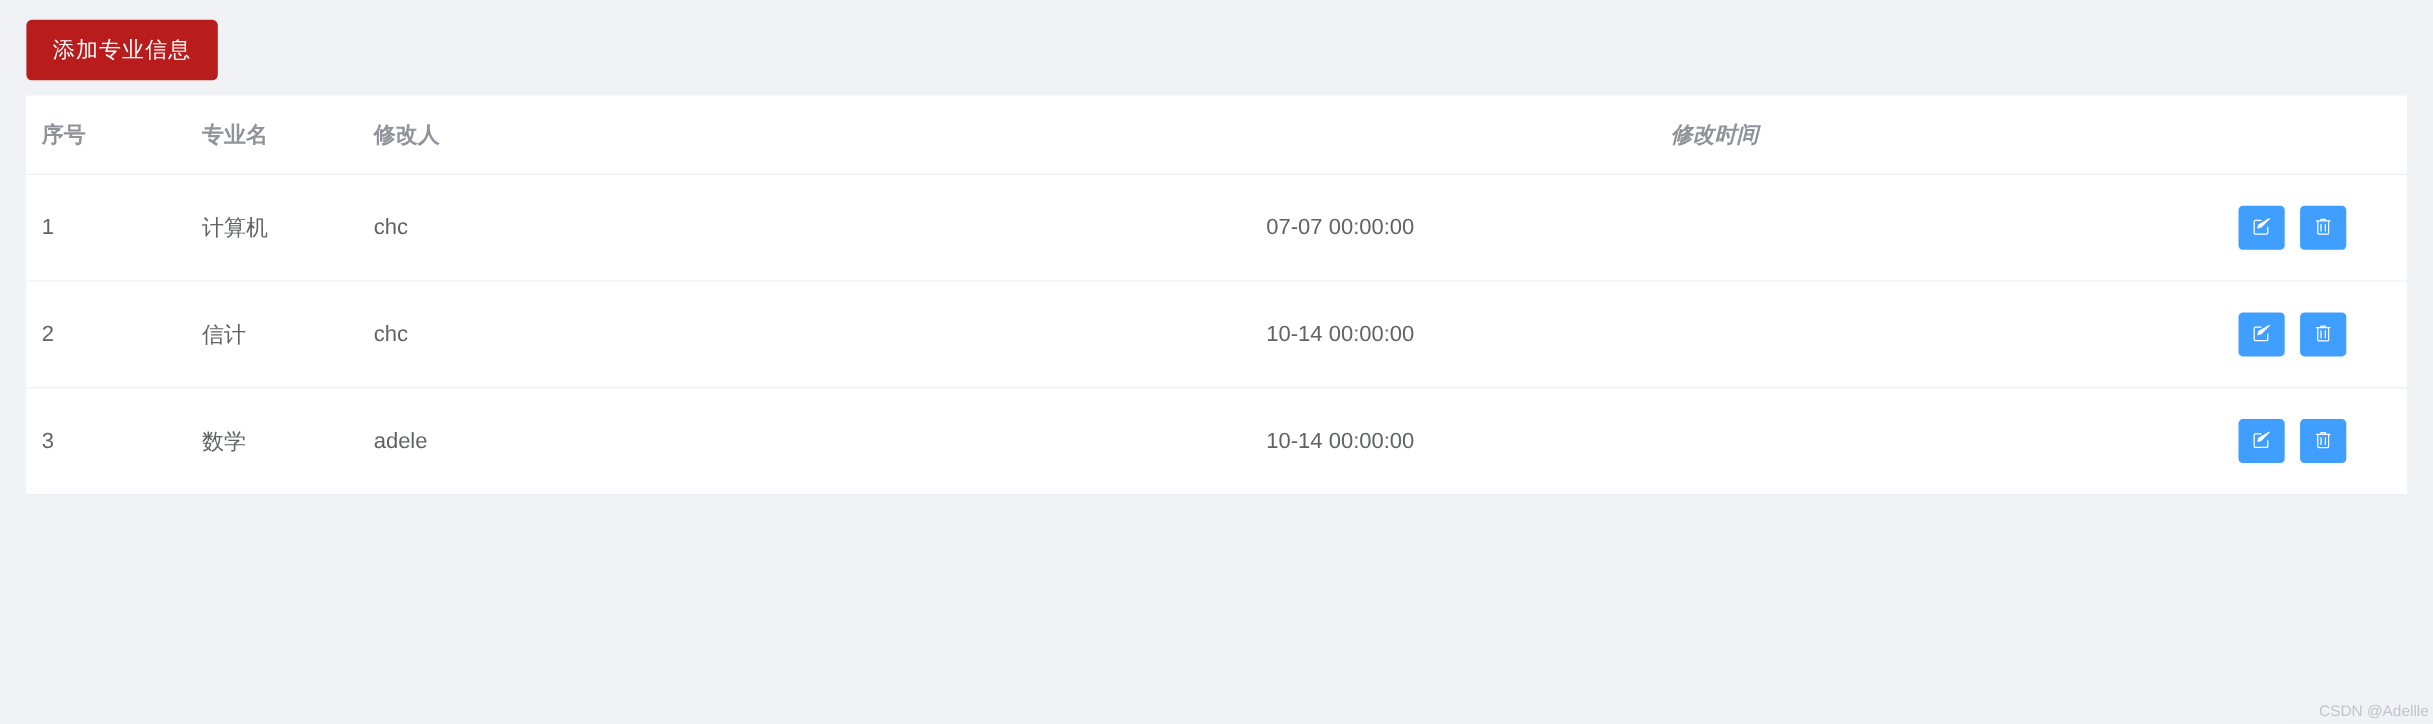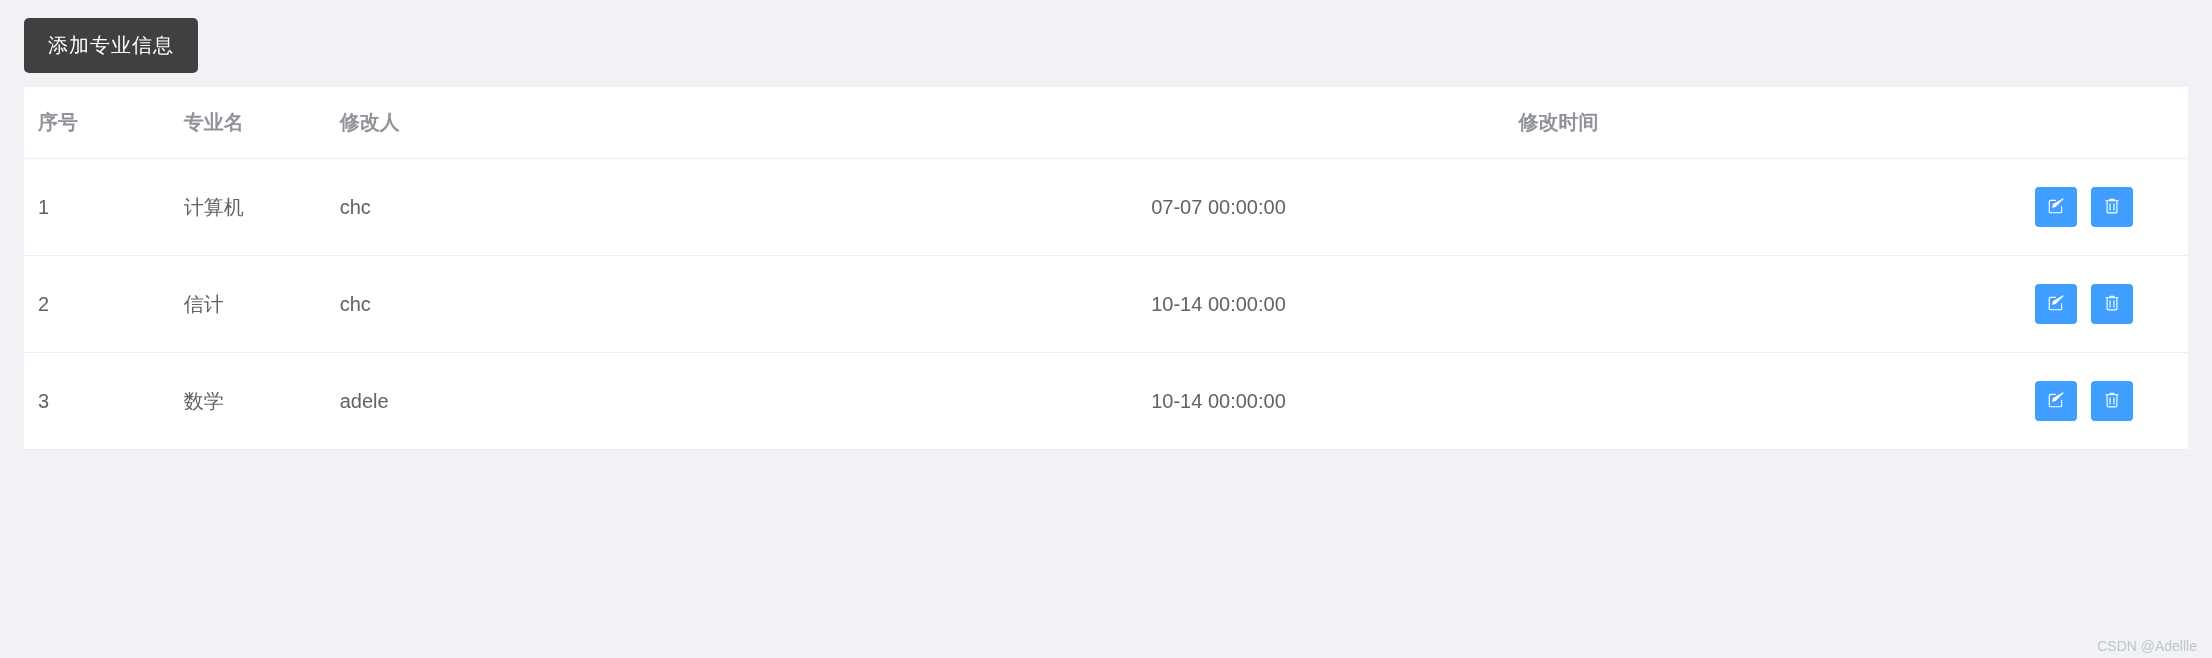--- a/index.html
+++ b/index.html
@@ -22,21 +22,21 @@
   }
 
   .container {
     padding: 0 0 0 0;
     width: 100%;
   }
 
   .toolbar { padding: 14px 20px 14px 20px; }
 
   .add-btn {
-    background: #404040;
+    background: #b91c1c;
     color: #fff;
     border: none;
     border-radius: 5px;
     padding: 14px 24px;
     font-size: 20px;
     cursor: pointer;
     letter-spacing: 1px;
   }
 
   .card {
@@ -53,21 +53,21 @@
   thead th {
     text-align: left;
     font-weight: 700;
     color: #909399;
     background: #fff;
     padding: 22px 14px;
     border-bottom: 1px solid #ebeef5;
     font-size: 20px;
     margin-left: 31px;
   }
-  thead th.center { text-align: center; }
+  thead th.center { text-align: center; font-style: italic; }
 
   tbody td {
     padding: 28px 14px;
     border-bottom: 1px solid #ebeef5;
     color: #606266;
   }
   tbody td.center { text-align: left; }
 
   .col-index { width: 140px; }
   .col-name  { width: 150px; }
@@ -86,21 +86,21 @@
     border: none;
     border-radius: 4px;
     color: #fff;
     cursor: pointer;
     margin: 0 4px;
   }
   .icon-btn svg { width: 18px; height: 18px; }
 
   .watermark {
     position: absolute;
-    right: 15px;
+    right: 4px;
     bottom: 4px;
     color: #c0c4cc;
     font-size: 14px;
   }
 </style>
 </head>
 <body>
 
 <div class="left-accent"></div>
 

